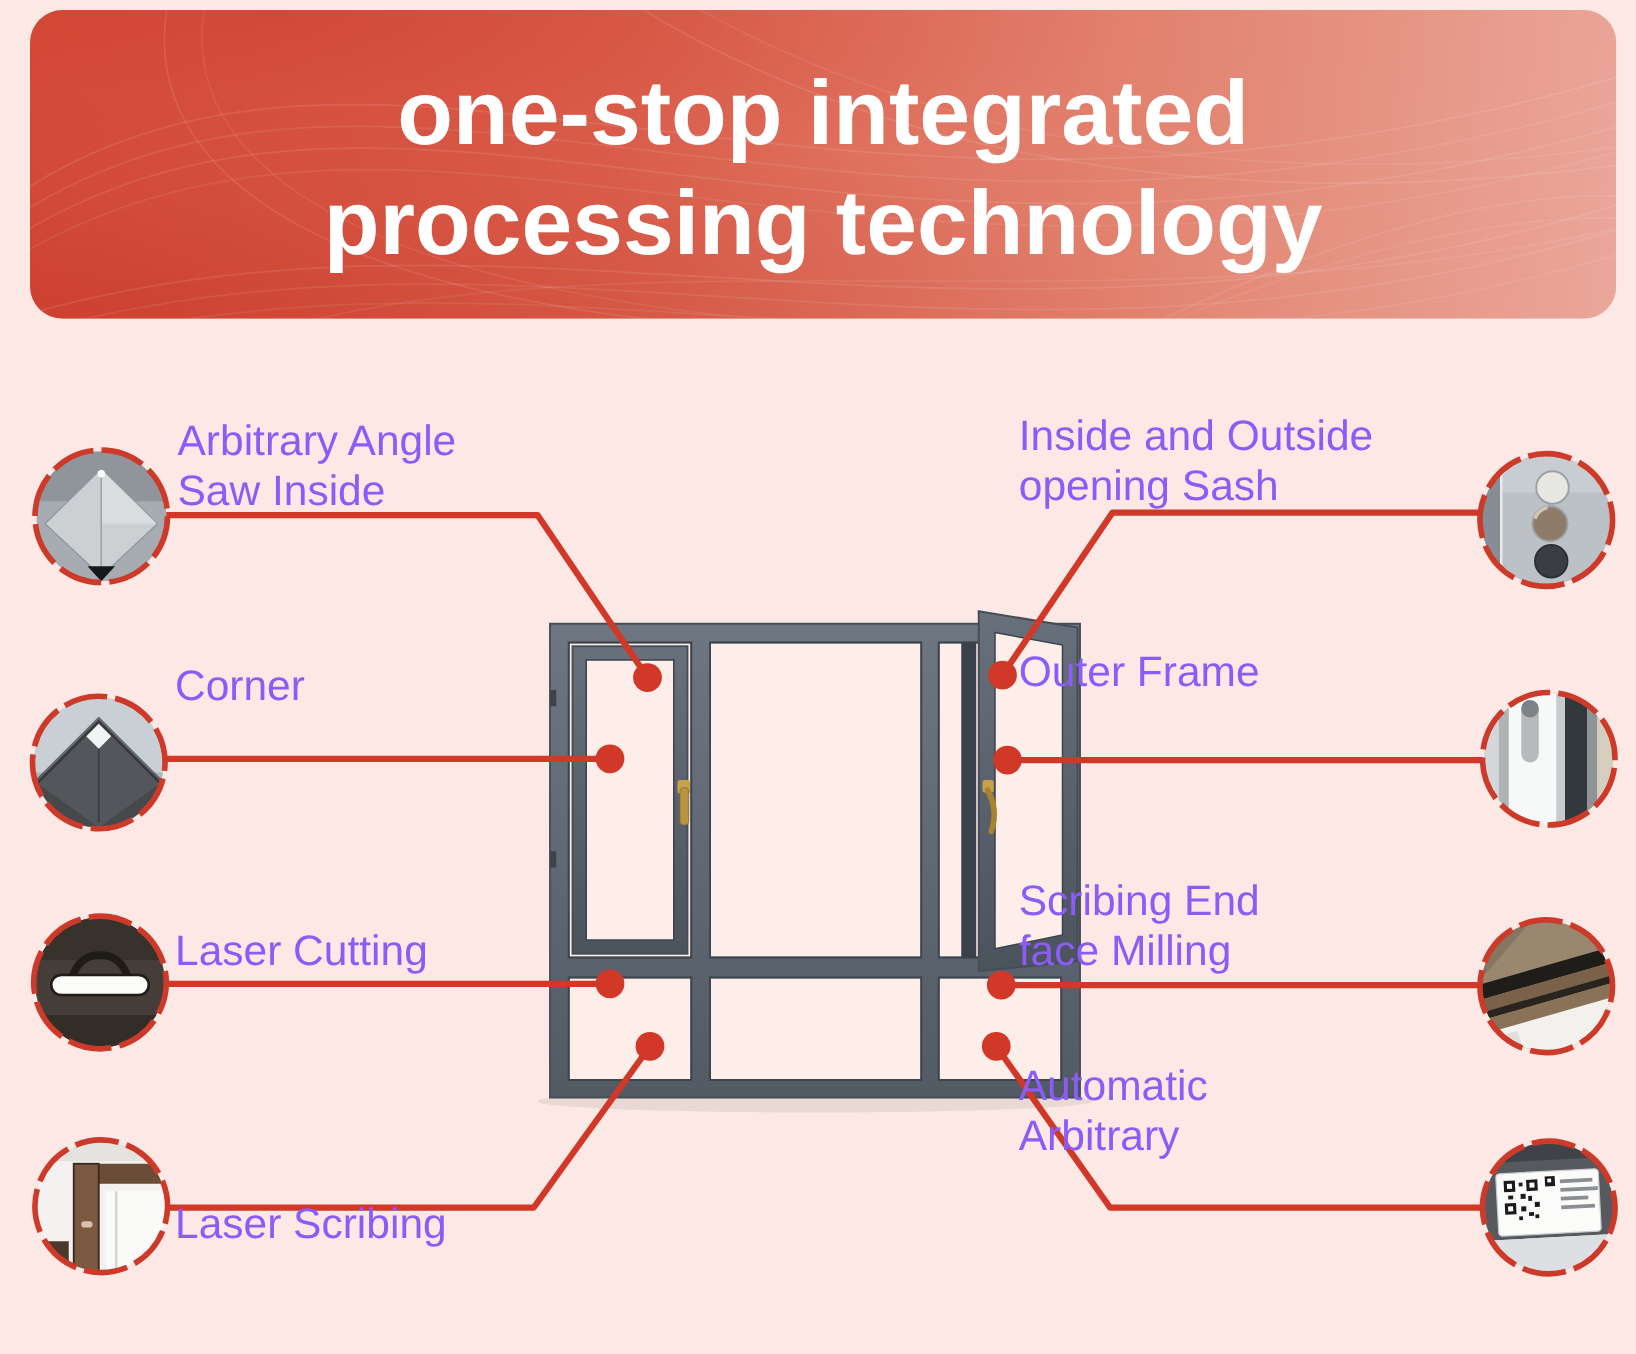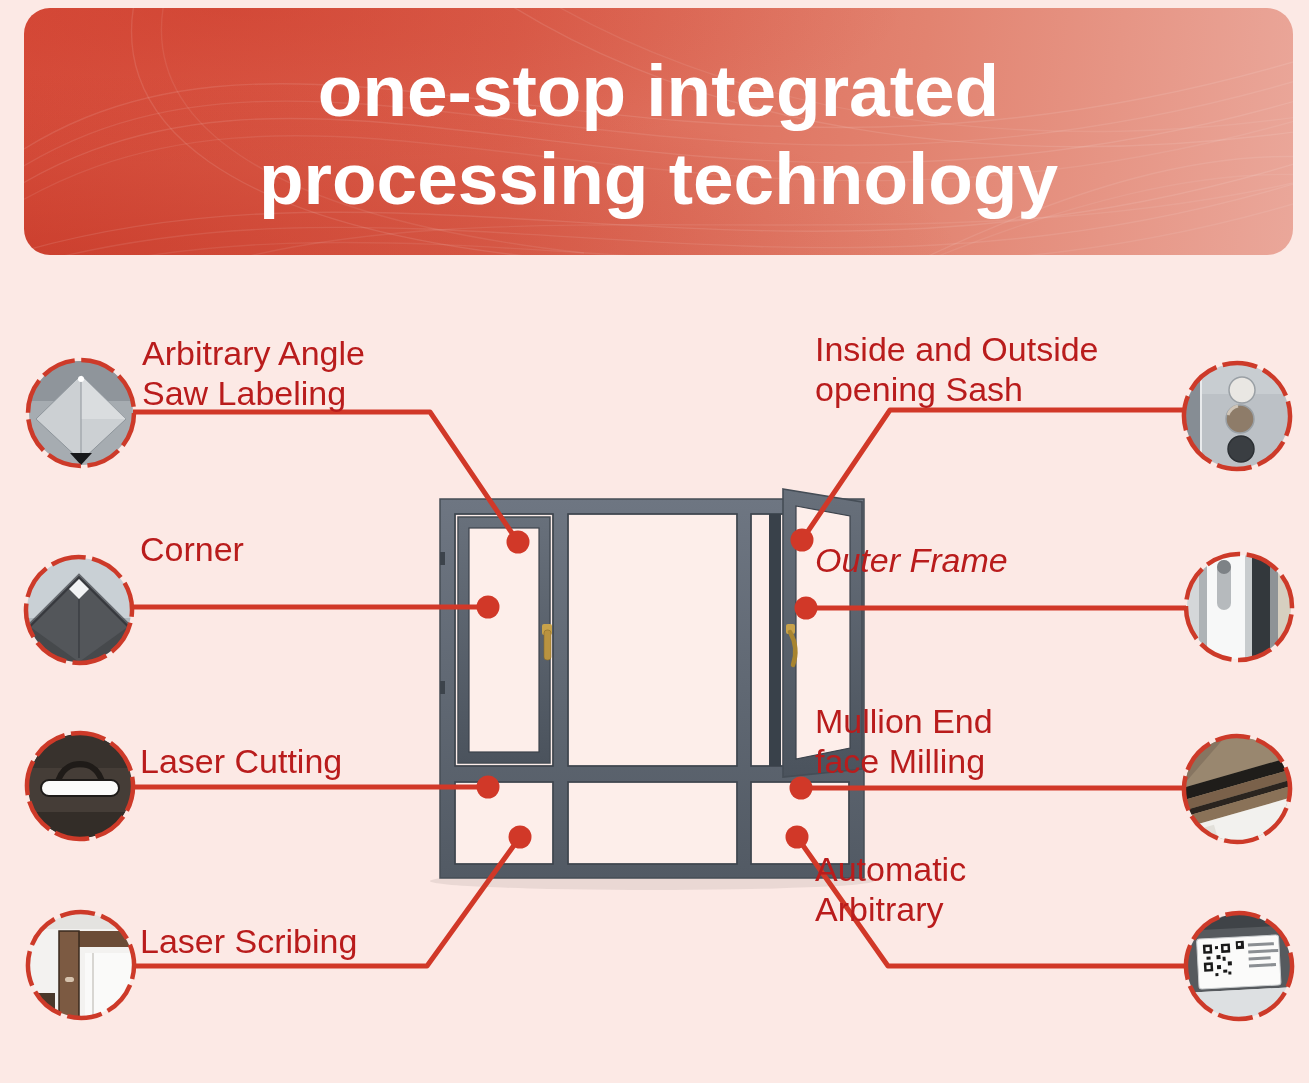--- a/index.html
+++ b/index.html
@@ -16,21 +16,21 @@
   .banner .title{position:absolute;inset:0;display:flex;flex-direction:column;align-items:center;
           justify-content:center;padding-top:6px;}
   .banner .title div{color:#fff;font-size:73px;font-weight:bold;line-height:88px;white-space:nowrap;}
   
   svg.scene{position:absolute;left:0;top:0;}
   
   .pc{position:absolute;width:112px;height:112px;}
   .pc .photo{position:absolute;left:4px;top:4px;width:104px;height:104px;border-radius:50%;overflow:hidden;}
   .pc svg.ring{position:absolute;left:0;top:0;}
   
-  .lbl{position:absolute;color:#b91c1c;font-size:34px;line-height:40px;white-space:nowrap;}
+  .lbl{position:absolute;color:#8b5cf6;font-size:34px;line-height:40px;white-space:nowrap;}
   .lbl span{display:block;}
   .lbl.right{width:365px;}
 </style>
 </head>
 <body>
 
 <div class="canvas">
 
   <div class="banner">
     <svg class="swirls" width="1269" height="247" viewBox="0 0 1269 247">
@@ -305,40 +305,40 @@
         </g>
       </svg>
     </div>
     <svg class="ring" width="112" height="112">
       <circle cx="56" cy="56" r="53" fill="none" stroke="#cd3a29" stroke-width="4.5" stroke-dasharray="35 6.6" transform="rotate(30 56 56)"></circle>
     </svg>
   </div>
 
   <div class="lbl" style="left:142px;top:333px;">
     <span>Arbitrary Angle</span>
-    <span>Saw Labeling</span>
+    <span>Saw Inside</span>
   </div>
   <div class="lbl" style="left:140px;top:529px;">
     <span>Corner</span>
   </div>
   <div class="lbl" style="left:140px;top:741px;">
     <span>Laser Cutting</span>
   </div>
-  <div class="lbl" style="left:140px;top:921px;text-align:right;">
+  <div class="lbl" style="left:140px;top:959px;text-align:right;">
     <span>Laser Scribing</span>
   </div>
   <div class="lbl right" style="left:815px;top:329px;">
     <span>Inside and Outside</span>
     <span>opening Sash</span>
   </div>
-  <div class="lbl right" style="left:815px;top:540px;font-style:italic;">
+  <div class="lbl right" style="left:815px;top:518px;">
     <span>Outer Frame</span>
   </div>
   <div class="lbl right" style="left:815px;top:701px;">
-    <span>Mullion End</span>
+    <span>Scribing End</span>
     <span>face Milling</span>
   </div>
   <div class="lbl right" style="left:815px;top:849px;">
     <span>Automatic</span>
     <span>Arbitrary</span>
   </div>
 
 </div>
 
 </body></html>

